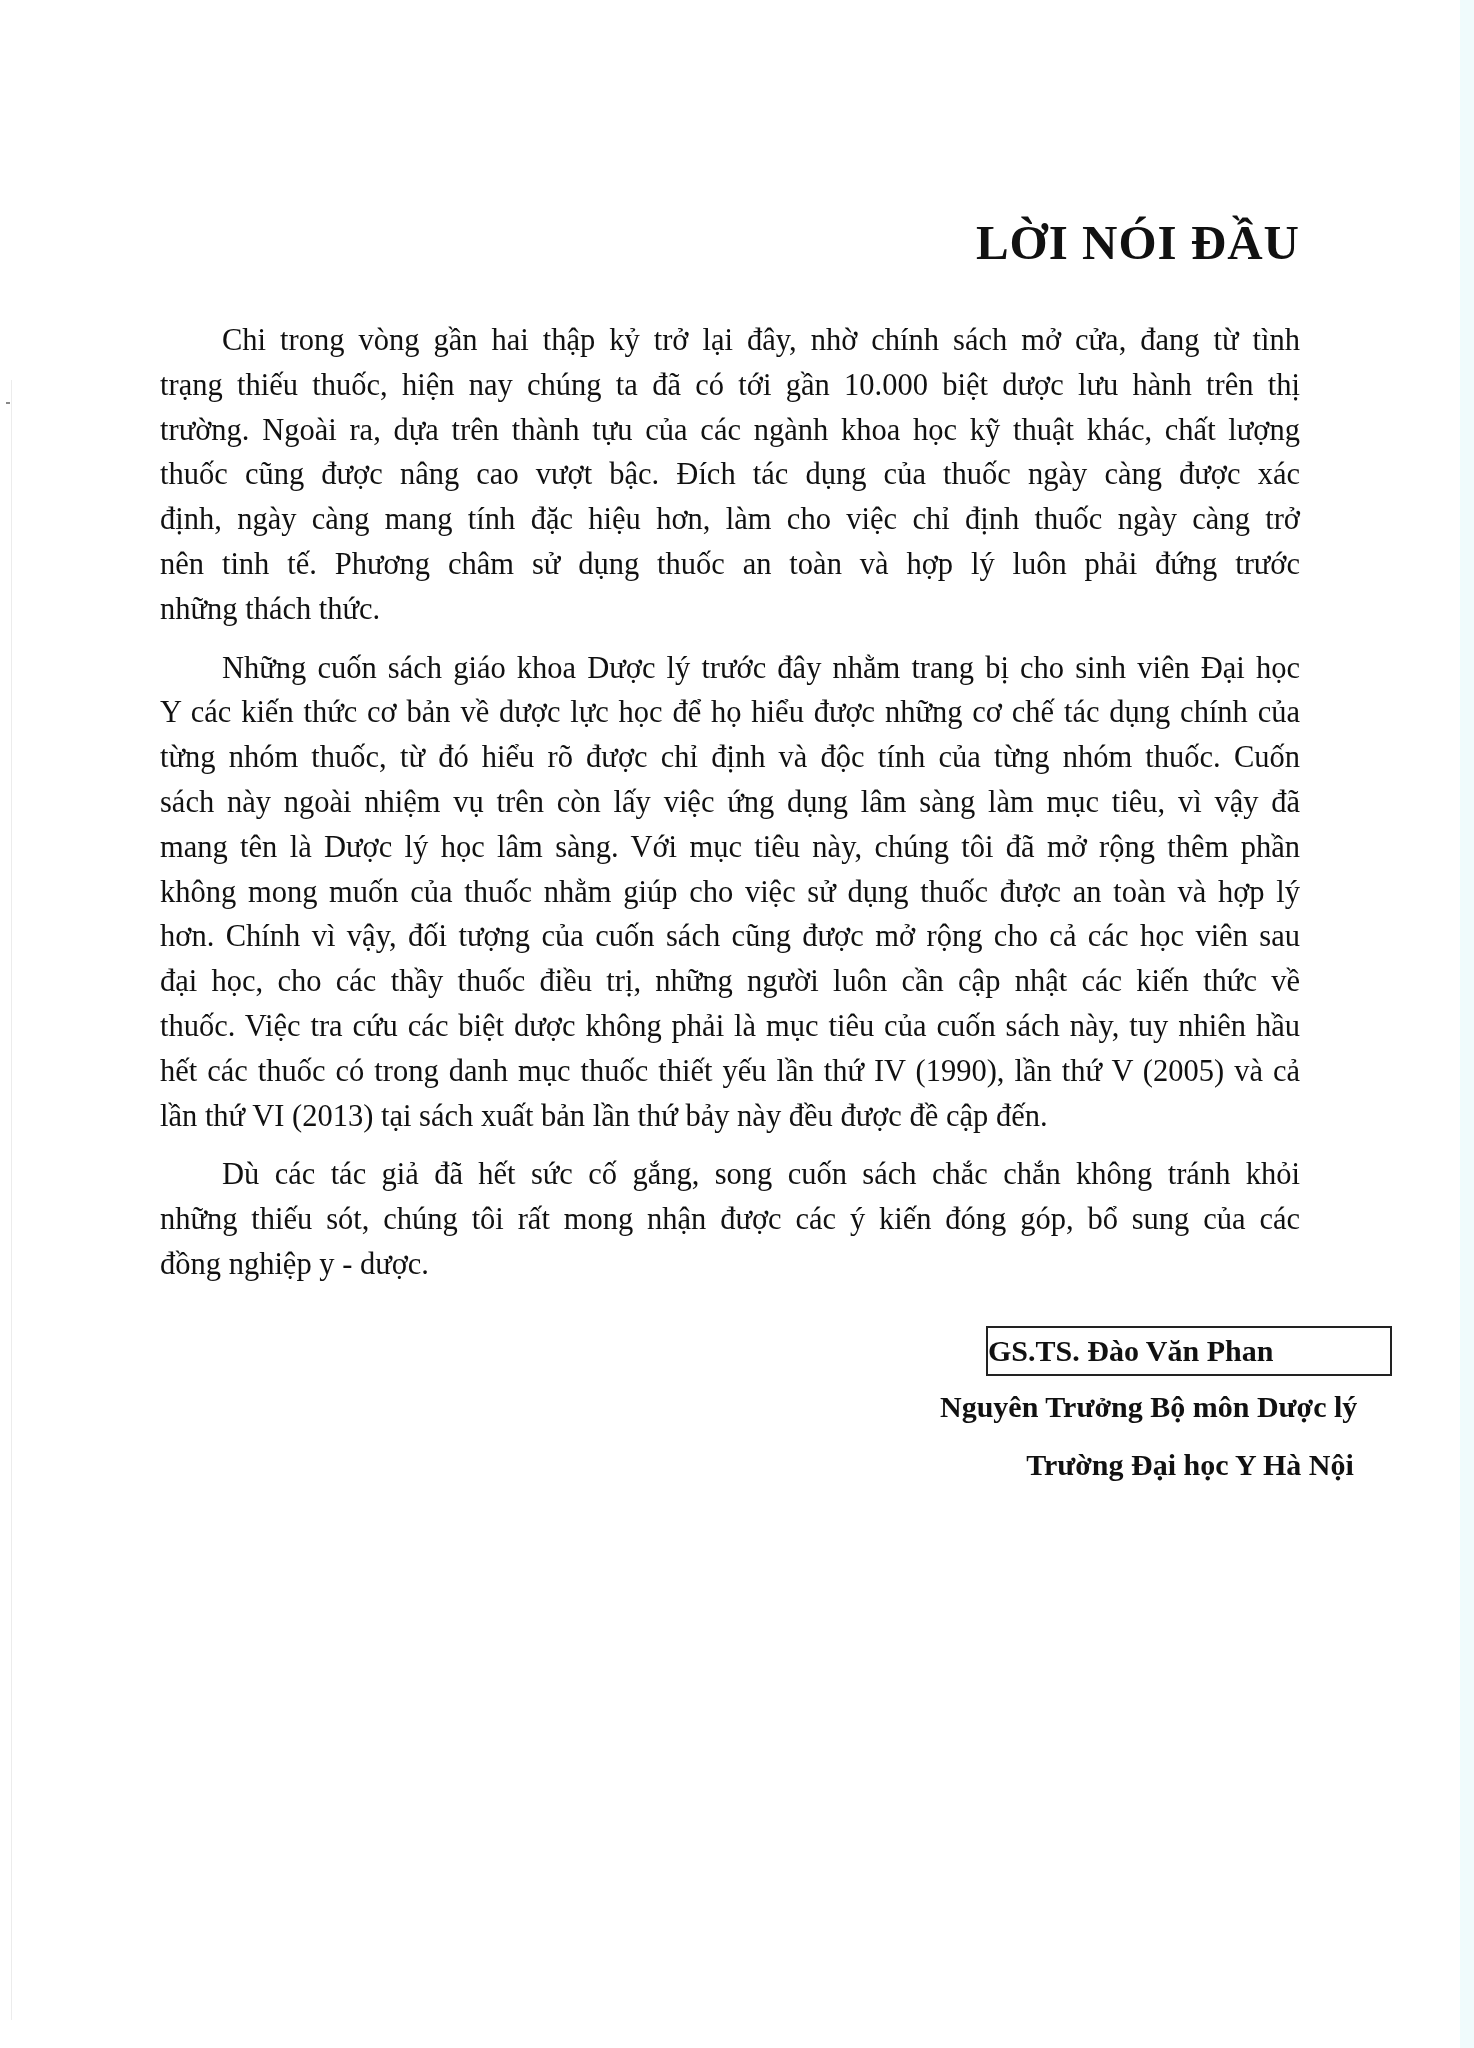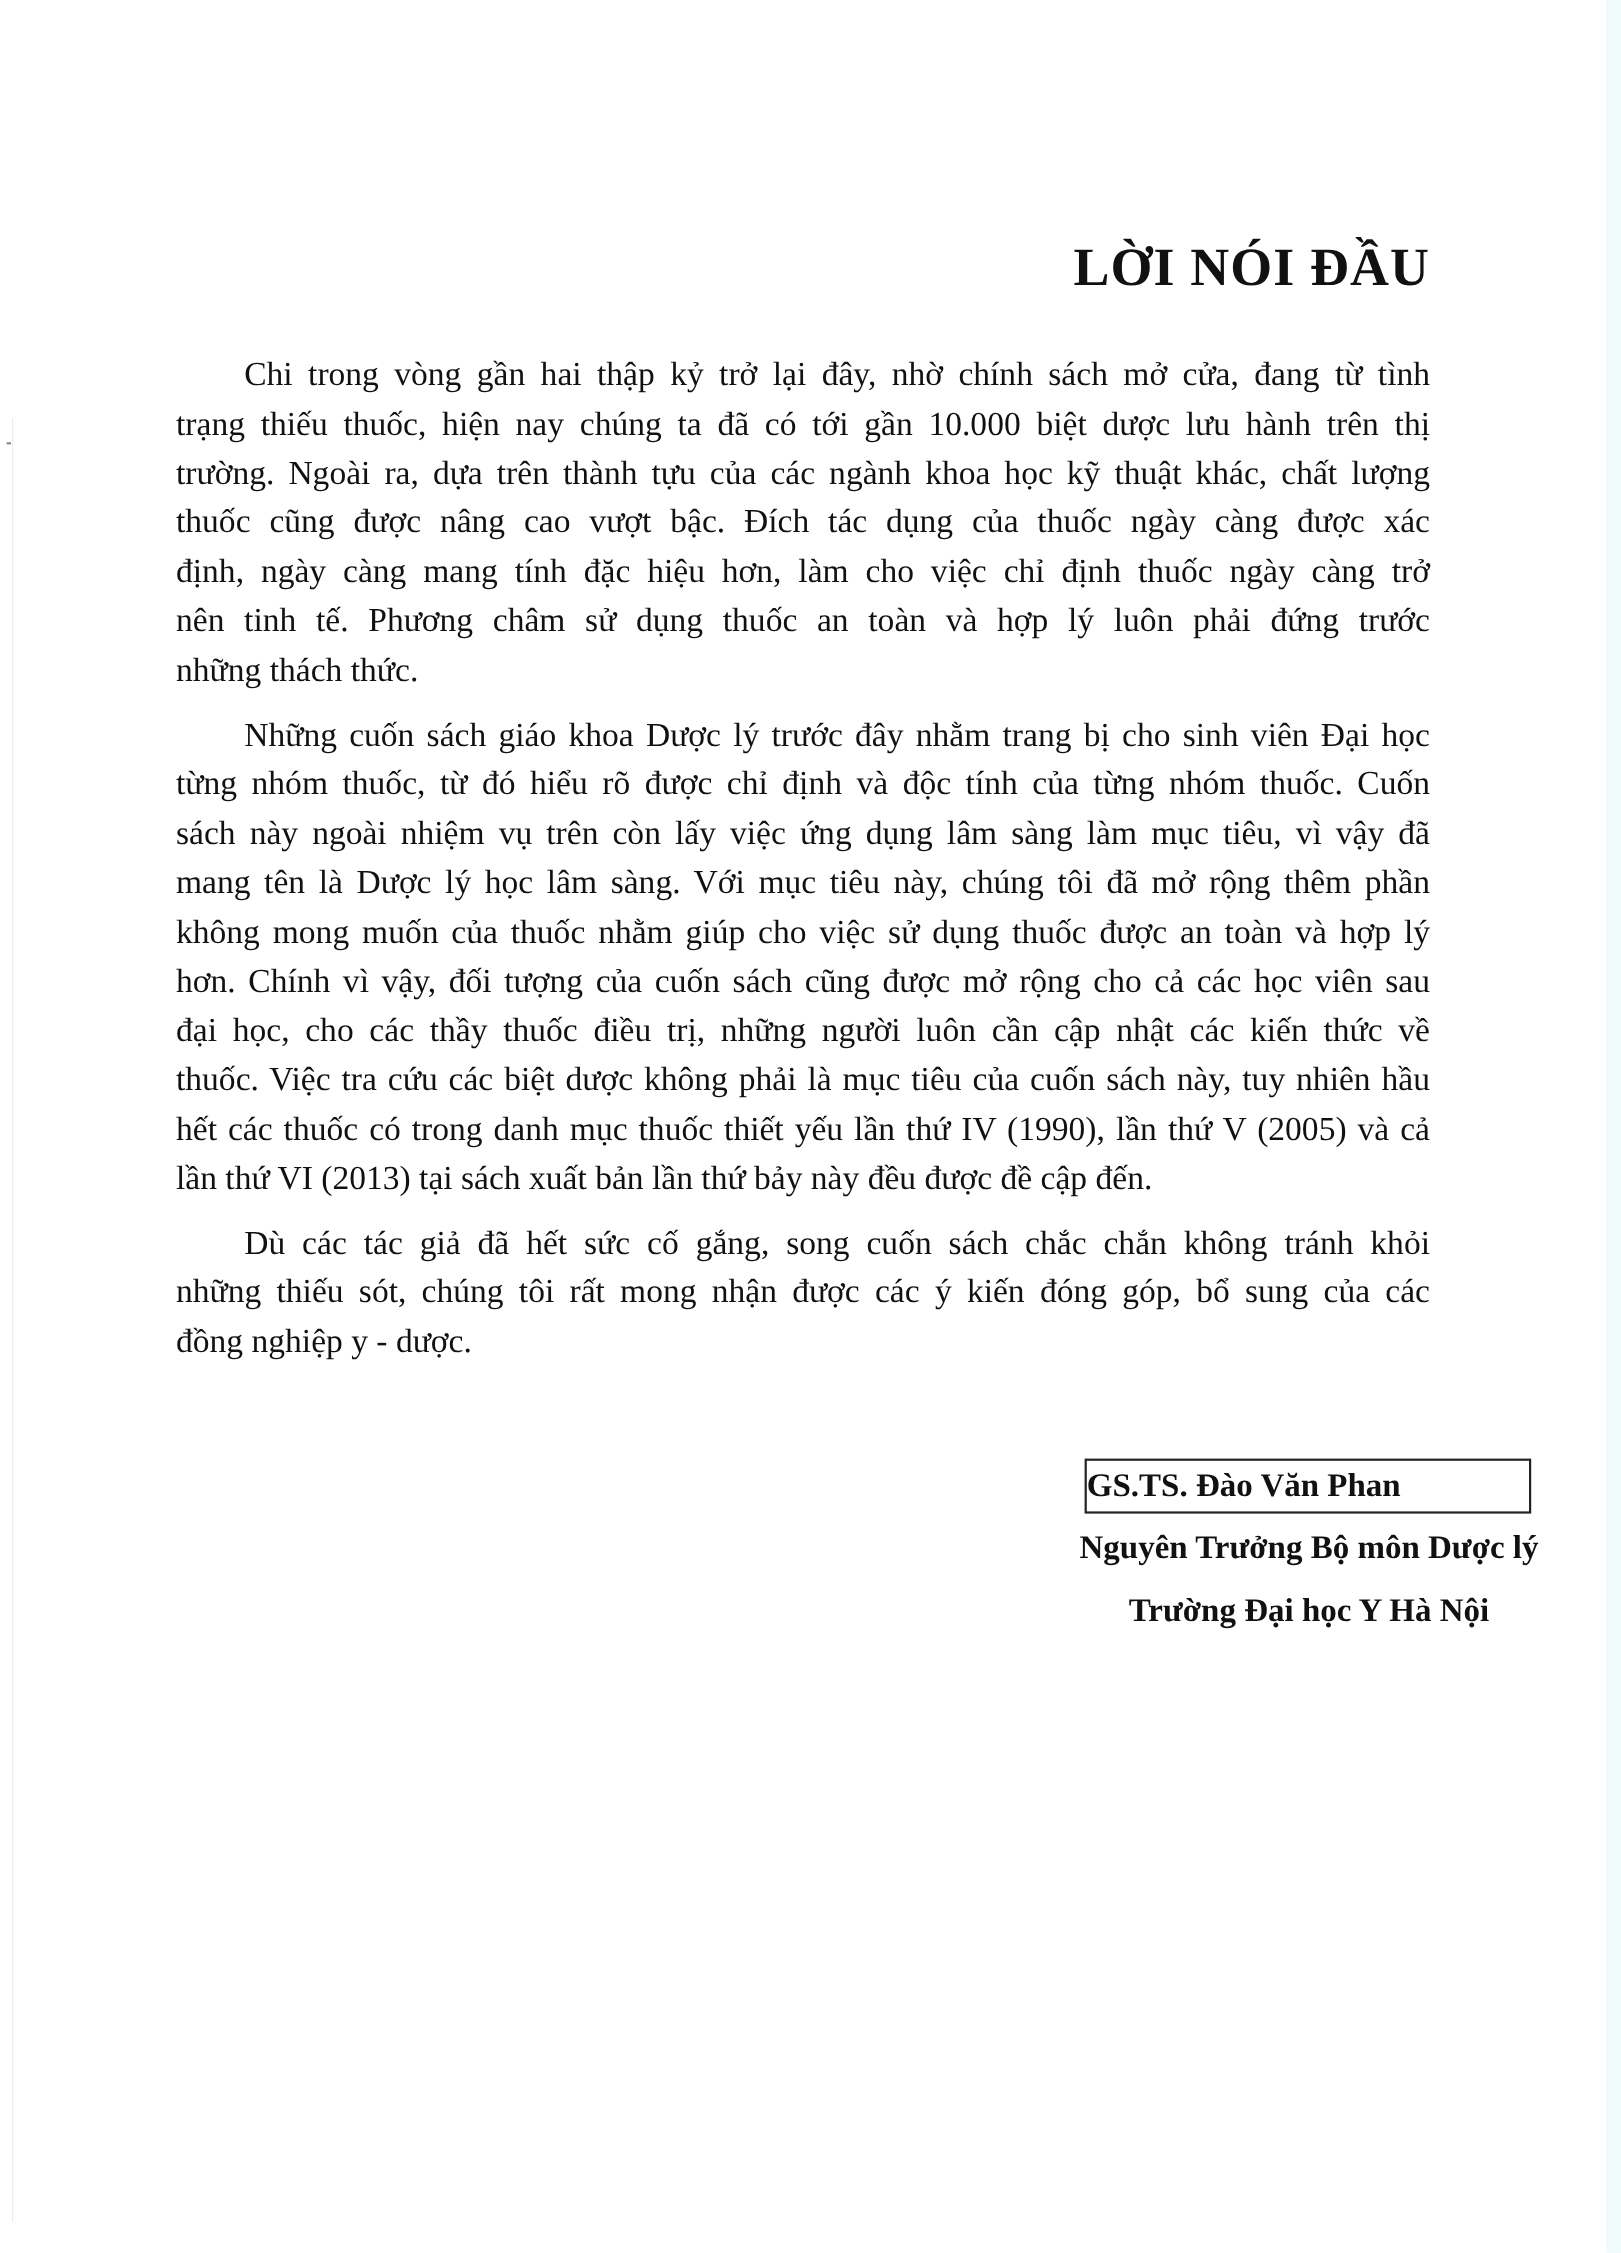--- a/index.html
+++ b/index.html
@@ -89,21 +89,21 @@
       font-size: 30px;
       line-height: 46px;
     }
     .sig-line {
       position: absolute;
       font-weight: bold;
       font-size: 30px;
       line-height: 40px;
       white-space: nowrap;
     }
-    .sig-role { left: 780px; top: 1387px; width: 500px; text-align: center; }
+    .sig-role { left: 780px; top: 1387px; width: 500px; }
     .sig-school { left: 780px; top: 1445px; width: 500px; text-align: center; }
   </style>
 </head>
 <body>
 
 <div class="right-edge"></div>
 <div class="left-edge"></div>
 <div class="stray-mark"></div>
 
 <div class="page">
@@ -114,20 +114,21 @@
       <span class="line" style="padding-left:62px">Chi trong vòng gần hai thập kỷ trở lại đây, nhờ chính sách mở cửa, đang từ tình</span>
       <span class="line">trạng thiếu thuốc, hiện nay chúng ta đã có tới gần 10.000 biệt dược lưu hành trên thị</span>
       <span class="line">trường. Ngoài ra, dựa trên thành tựu của các ngành khoa học kỹ thuật khác, chất lượng</span>
       <span class="line">thuốc cũng được nâng cao vượt bậc. Đích tác dụng của thuốc ngày càng được xác</span>
       <span class="line">định, ngày càng mang tính đặc hiệu hơn, làm cho việc chỉ định thuốc ngày càng trở</span>
       <span class="line">nên tinh tế. Phương châm sử dụng thuốc an toàn và hợp lý luôn phải đứng trước</span>
       <span class="line last">những thách thức.</span>
     </p>
     <p>
       <span class="line" style="padding-left:62px">Những cuốn sách giáo khoa Dược lý trước đây nhằm trang bị cho sinh viên Đại học</span>
+      <span class="line">Y các kiến thức cơ bản về dược lực học để họ hiểu được những cơ chế tác dụng chính của</span>
       <span class="line">từng nhóm thuốc, từ đó hiểu rõ được chỉ định và độc tính của từng nhóm thuốc. Cuốn</span>
       <span class="line">sách này ngoài nhiệm vụ trên còn lấy việc ứng dụng lâm sàng làm mục tiêu, vì vậy đã</span>
       <span class="line">mang tên là Dược lý học lâm sàng. Với mục tiêu này, chúng tôi đã mở rộng thêm phần</span>
       <span class="line">không mong muốn của thuốc nhằm giúp cho việc sử dụng thuốc được an toàn và hợp lý</span>
       <span class="line">hơn. Chính vì vậy, đối tượng của cuốn sách cũng được mở rộng cho cả các học viên sau</span>
       <span class="line">đại học, cho các thầy thuốc điều trị, những người luôn cần cập nhật các kiến thức về</span>
       <span class="line">thuốc. Việc tra cứu các biệt dược không phải là mục tiêu của cuốn sách này, tuy nhiên hầu</span>
       <span class="line">hết các thuốc có trong danh mục thuốc thiết yếu lần thứ IV (1990), lần thứ V (2005) và cả</span>
       <span class="line last">lần thứ VI (2013) tại sách xuất bản lần thứ bảy này đều được đề cập đến.</span>
     </p>

